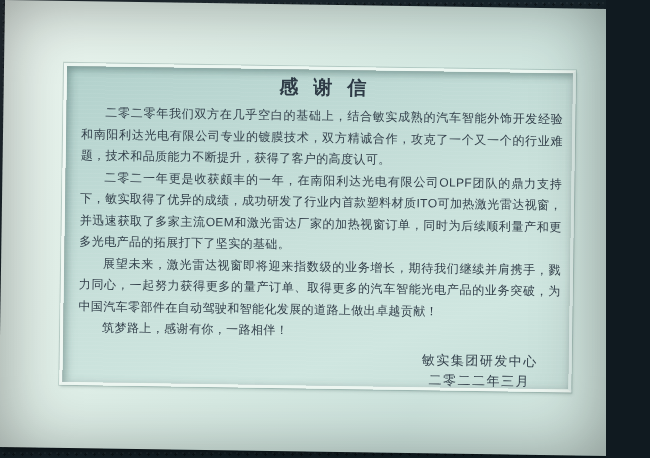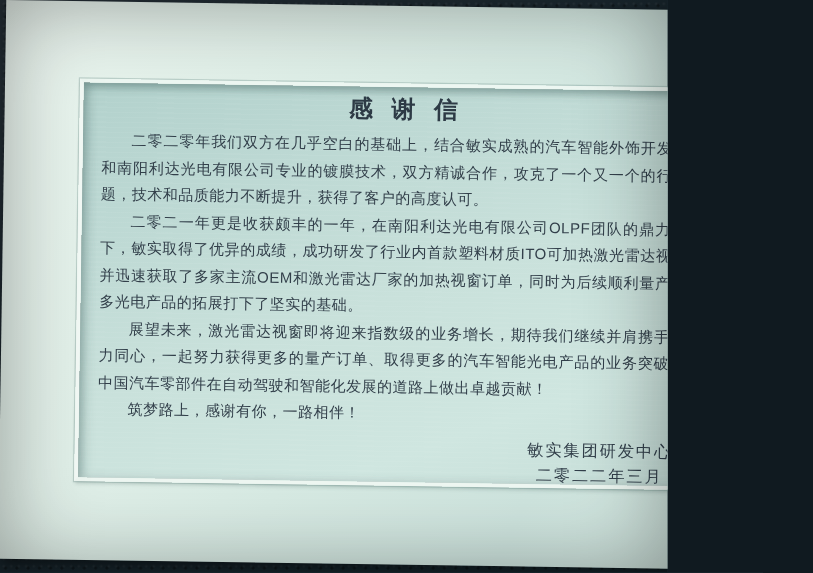--- a/index.html
+++ b/index.html
@@ -4,21 +4,21 @@
 <style>
   html, body { margin: 0; padding: 0; }
   body {
     font-family: "Liberation Sans", "DejaVu Sans", sans-serif;
     background: #101a20;
   }
 
   
   .photo {
     position: relative;
-    width: 534px;
+    width: 606px;
     height: 458px;
     overflow: hidden;
     background-color: #1c2a32;
     background-image:
       radial-gradient(rgba(255,255,255,0.055) 1px, transparent 1.3px),
       radial-gradient(rgba(0,0,0,0.35) 1px, transparent 1.4px),
       linear-gradient(140deg, #2b353d 0%, #212e36 30%, #1b2b33 60%, #1d333b 100%);
     background-size: 6px 6px, 9px 9px, 100% 100%;
   }
   .photo::after {            

